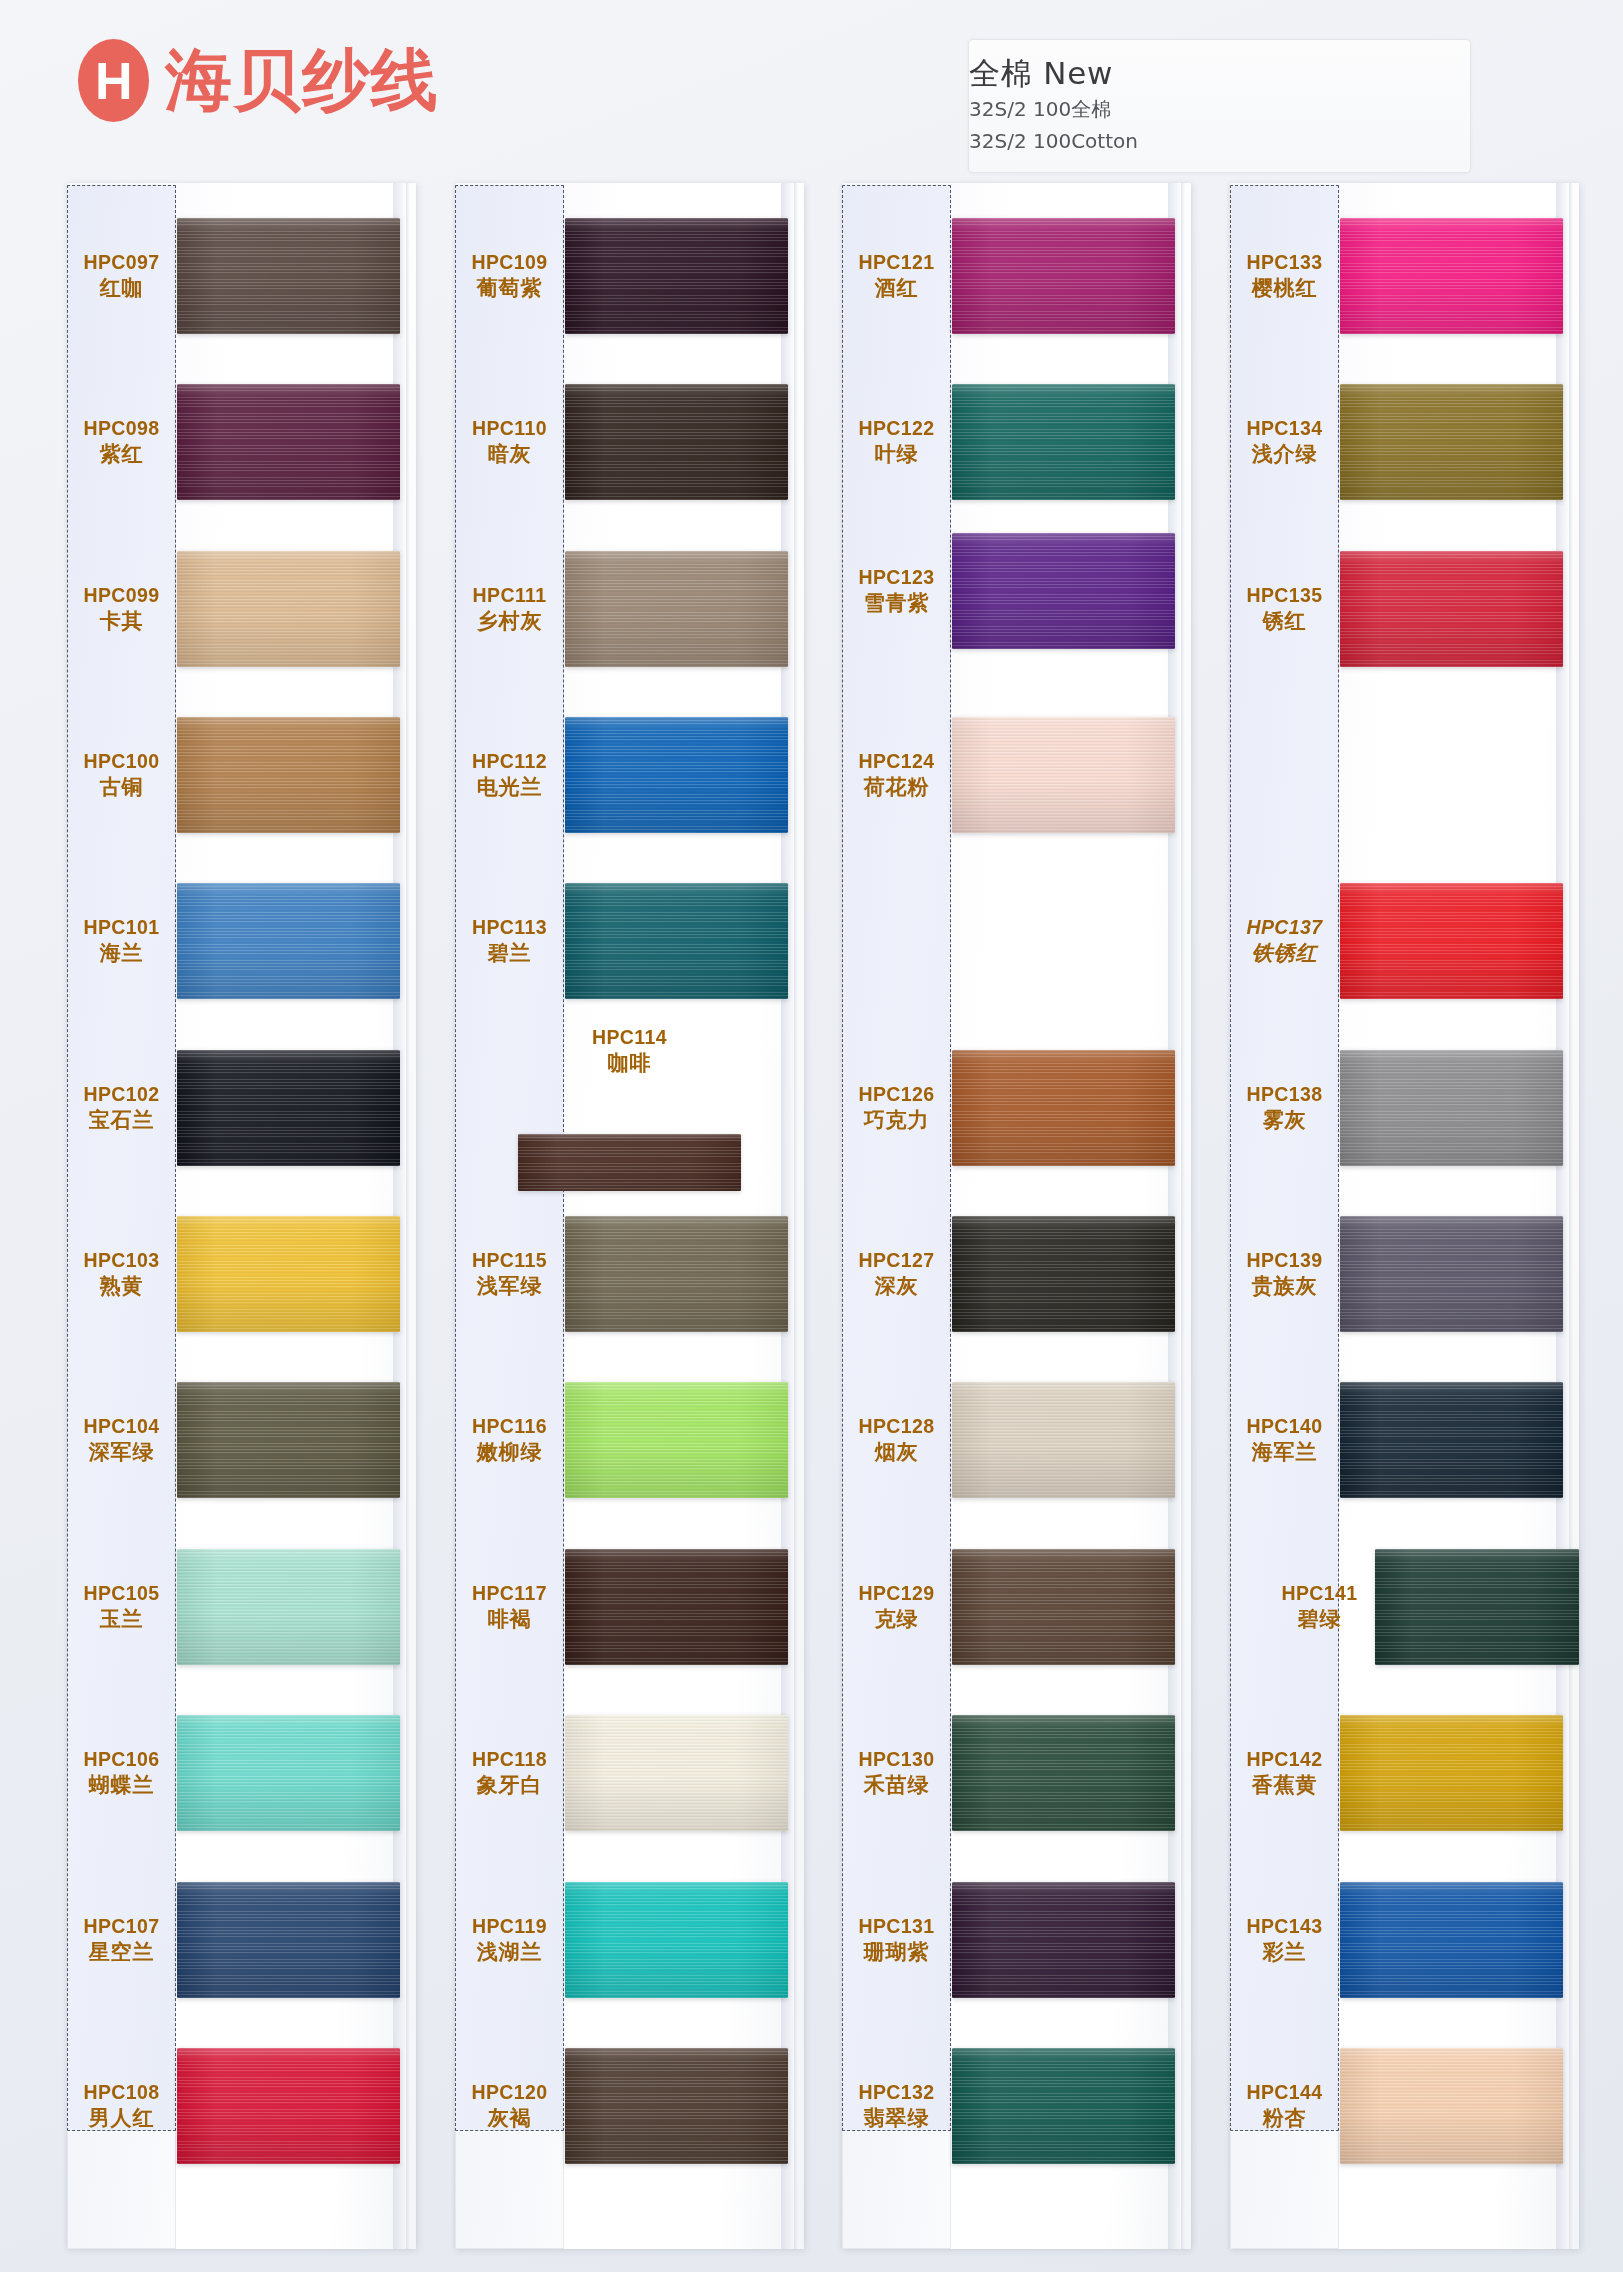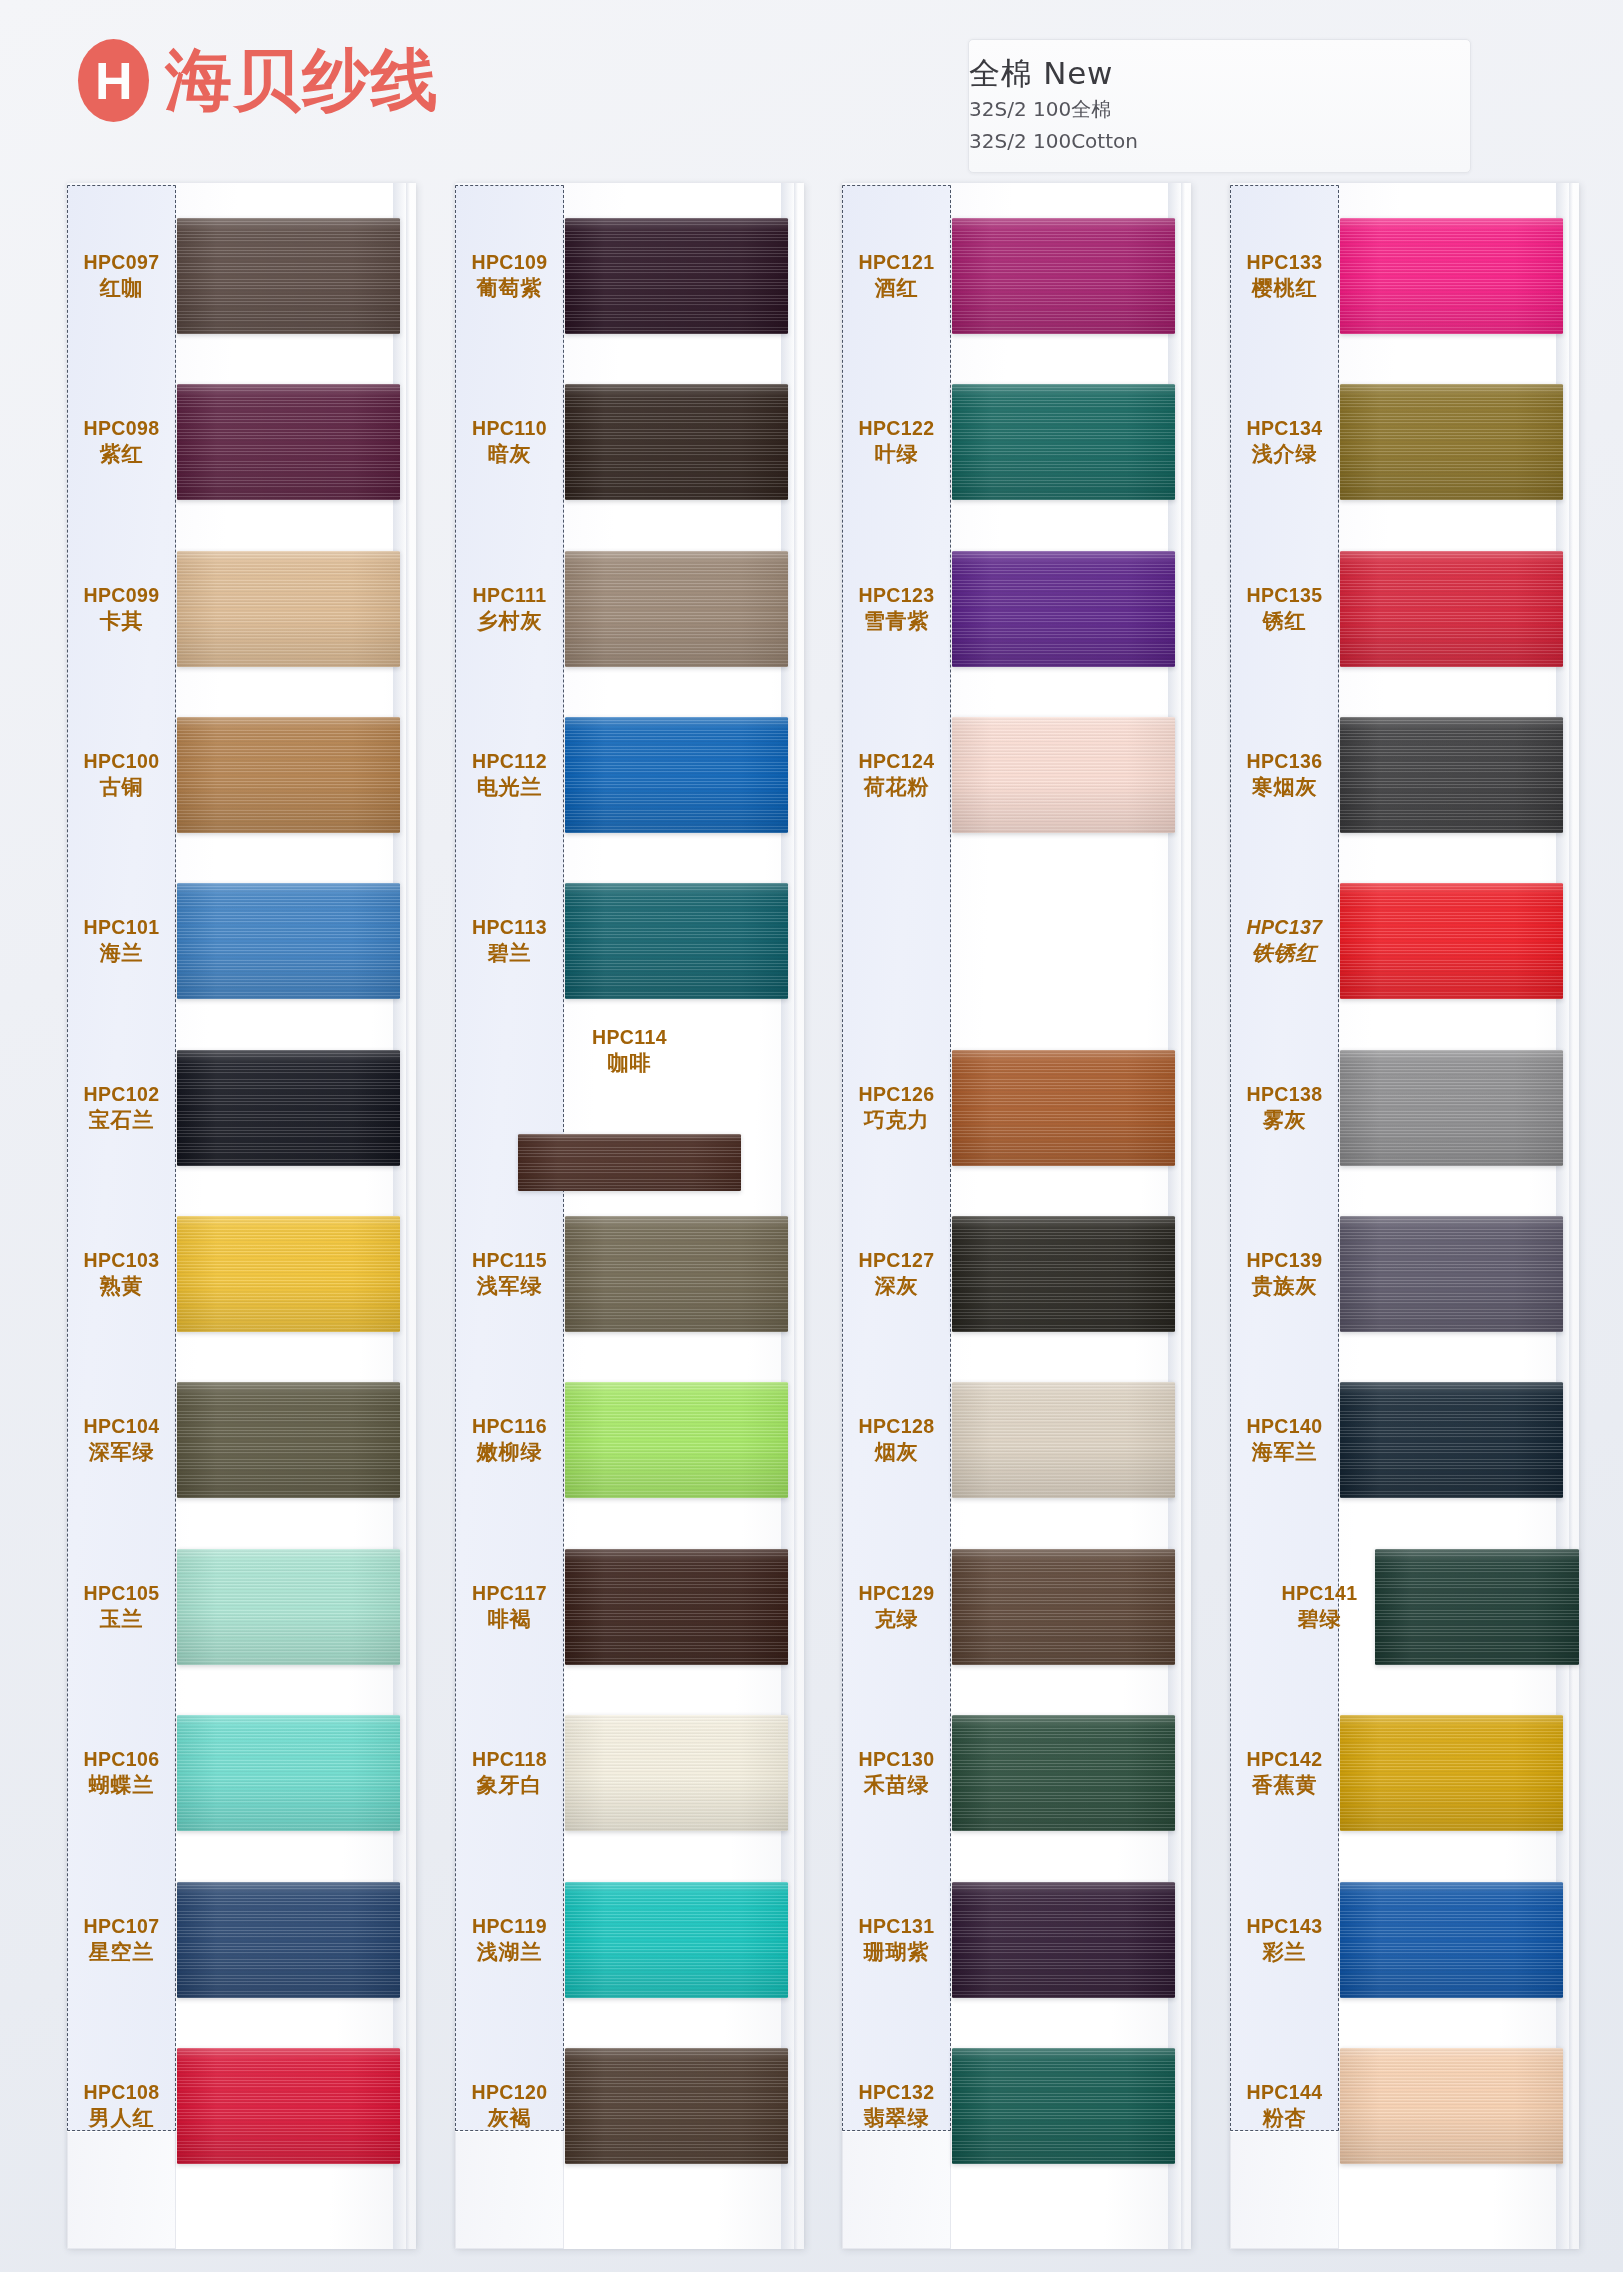--- a/index.html
+++ b/index.html
@@ -484,21 +484,21 @@
           </div>
           <div class="skein" style="background-color: rgb(165, 31, 110);"></div>
         </div>
         <div class="row" style="top: 176px;">
           <div class="row-label">
             <span class="row-code">HPC122</span>
             <span class="row-cname">叶绿</span>
           </div>
           <div class="skein" style="background-color: rgb(20, 102, 95);"></div>
         </div>
-        <div class="row" style="top: 343px;">
+        <div class="row" style="top: 325px;">
           <div class="row-label">
             <span class="row-code">HPC123</span>
             <span class="row-cname">雪青紫</span>
           </div>
           <div class="skein" style="background-color: rgb(91, 35, 137);"></div>
         </div>
         <div class="row" style="top: 509px;">
           <div class="row-label">
             <span class="row-code">HPC124</span>
             <span class="row-cname">荷花粉</span>
@@ -577,27 +577,20 @@
           </div>
           <div class="skein" style="background-color: rgb(138, 114, 39);"></div>
         </div>
         <div class="row" style="top: 343px;">
           <div class="row-label">
             <span class="row-code">HPC135</span>
             <span class="row-cname">锈红</span>
           </div>
           <div class="skein" style="background-color: rgb(214, 35, 58);"></div>
         </div>
-        <div class="row" style="top: 509px;">
-          <div class="row-label">
-            <span class="row-code">HPC136</span>
-            <span class="row-cname">寒烟灰</span>
-          </div>
-          <div class="skein" style="background-color: rgb(59, 59, 61);"></div>
-        </div>
         <div class="row" style="top: 675px; font-style: italic;">
           <div class="row-label">
             <span class="row-code">HPC137</span>
             <span class="row-cname">铁锈红</span>
           </div>
           <div class="skein" style="background-color: rgb(239, 29, 38);"></div>
         </div>
         <div class="row" style="top: 842px;">
           <div class="row-label">
             <span class="row-code">HPC138</span>

